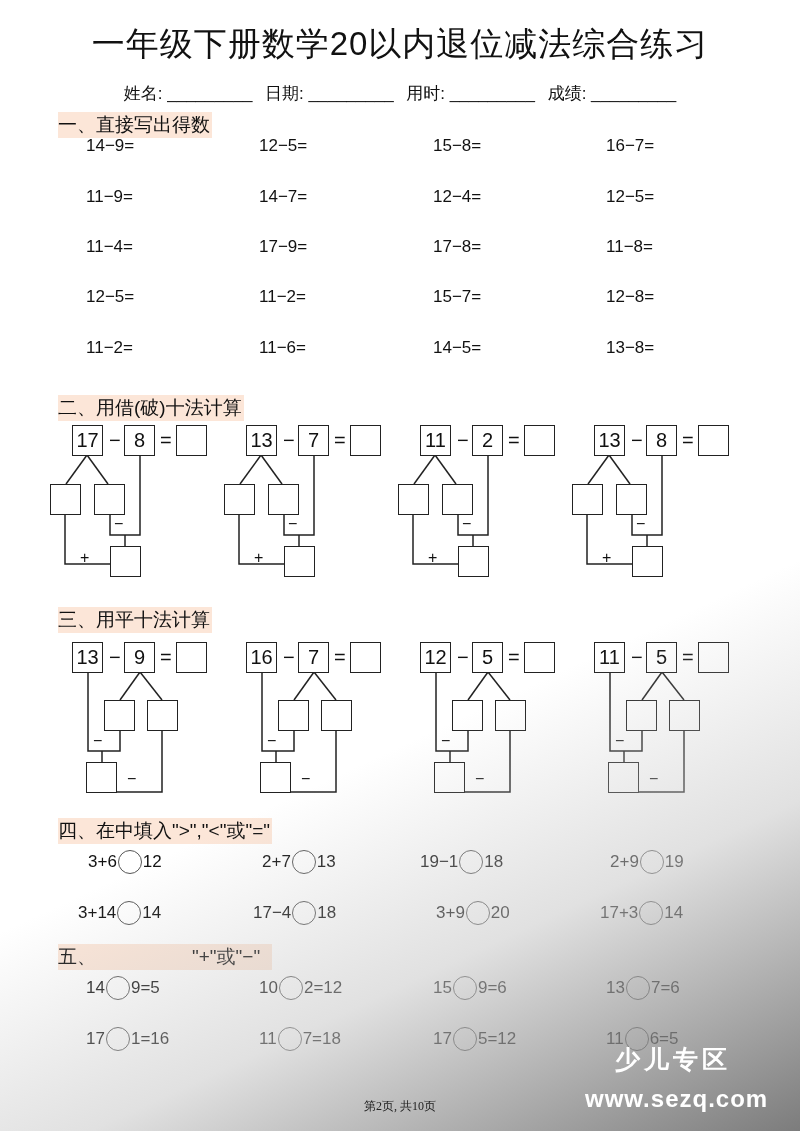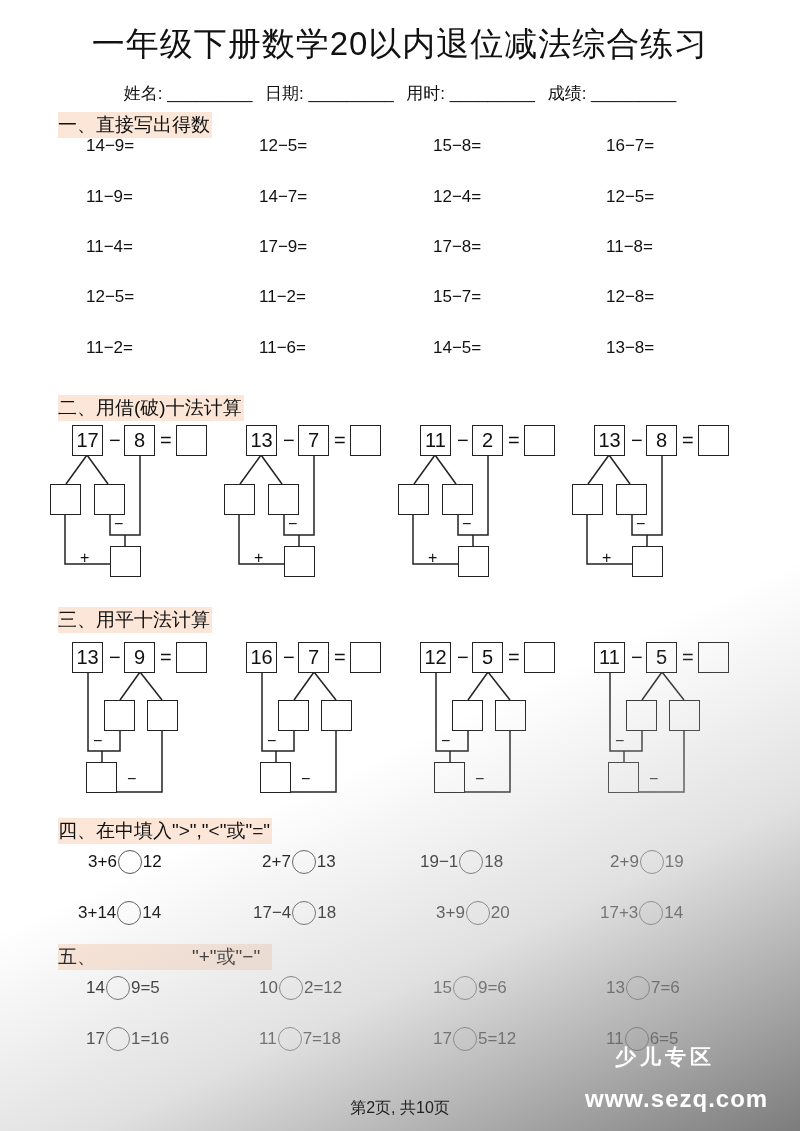--- a/index.html
+++ b/index.html
@@ -9,22 +9,22 @@
   .title{position:absolute;left:0;top:22px;width:800px;text-align:center;font-size:33px;font-weight:normal;letter-spacing:1px;color:#111;}
   .info{position:absolute;left:0;top:82px;width:800px;text-align:center;font-size:17px;color:#111;}
   .info span{margin:0 4px;}
   .sec{position:absolute;left:58px;height:26px;background:#fce6d8;font-size:19px;line-height:26px;padding-right:2px;color:#111;}
   .cell{position:absolute;font-size:17px;color:#111;white-space:nowrap;}
   .box{position:absolute;border:1.6px solid #222;background:#fff;box-sizing:border-box;font-size:20px;text-align:center;line-height:28px;}
   .op{position:absolute;font-size:20px;line-height:30px;color:#111;}
   .diag svg{position:absolute;left:0;top:0;}
   .cmp{position:absolute;font-size:17px;color:#111;white-space:nowrap;display:flex;align-items:center;}
   .circ{display:inline-block;width:24px;height:24px;border:1.3px solid #555;border-radius:50%;box-sizing:border-box;margin:0 1px;}
-  .footer{position:absolute;left:0;top:1098px;width:800px;text-align:center;font-family:Liberation Sans, sans-serif;font-size:16px;color:#222;}
-  .wm1{position:absolute;left:615px;top:1043px;font-size:21px;font-weight:bold;color:#fff;letter-spacing:4px;}
+  .footer{position:absolute;left:0;top:1098px;width:800px;text-align:center;font-family:Liberation Serif, serif;font-size:12px;color:#222;}
+  .wm1{position:absolute;left:615px;top:1043px;font-size:25px;font-weight:bold;color:#fff;letter-spacing:4px;}
   .wm2{position:absolute;left:585px;top:1085px;font-size:24px;font-weight:bold;color:#fff;letter-spacing:1px;}
 </style>
 </head>
 <body>
 
 <div class="title">一年级下册数学20以内退位减法综合练习</div>
 
 <div class="info">
   <span>姓名: _________</span>
   <span>日期: _________</span>

